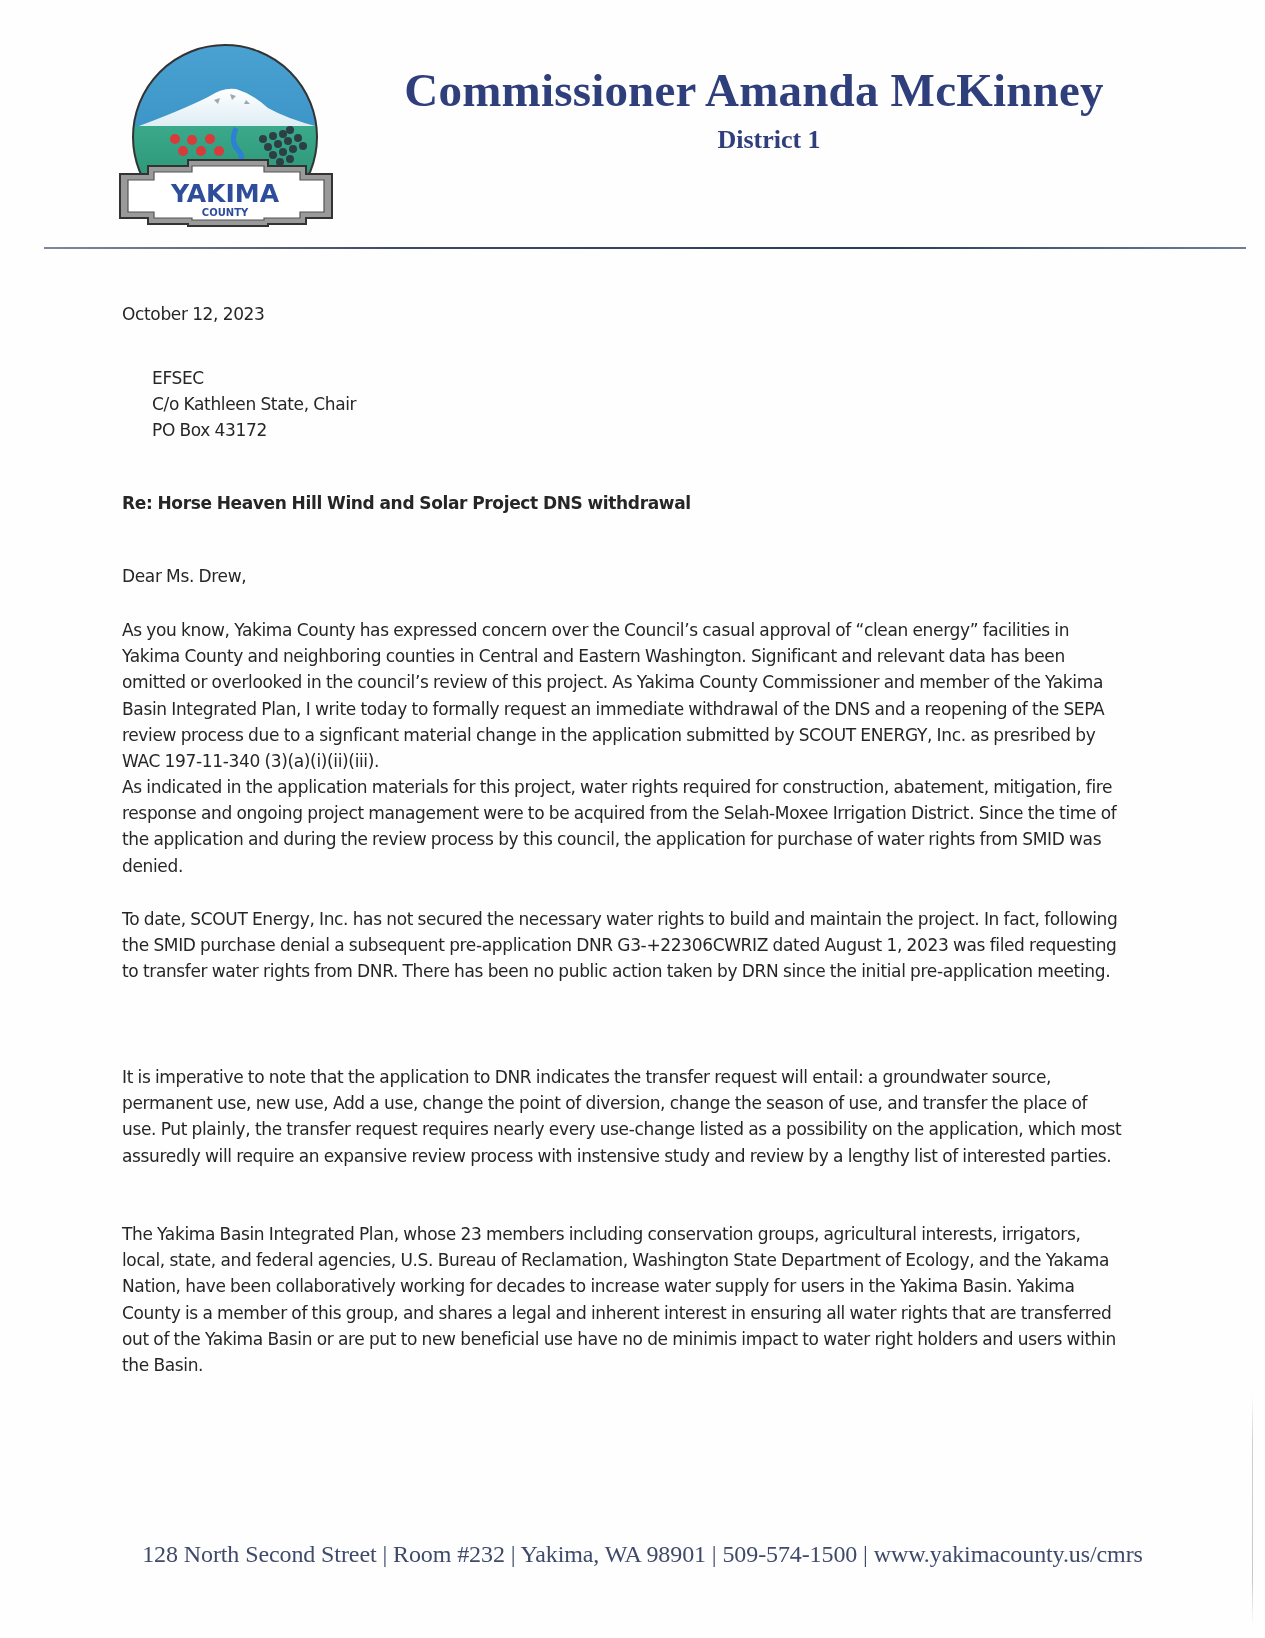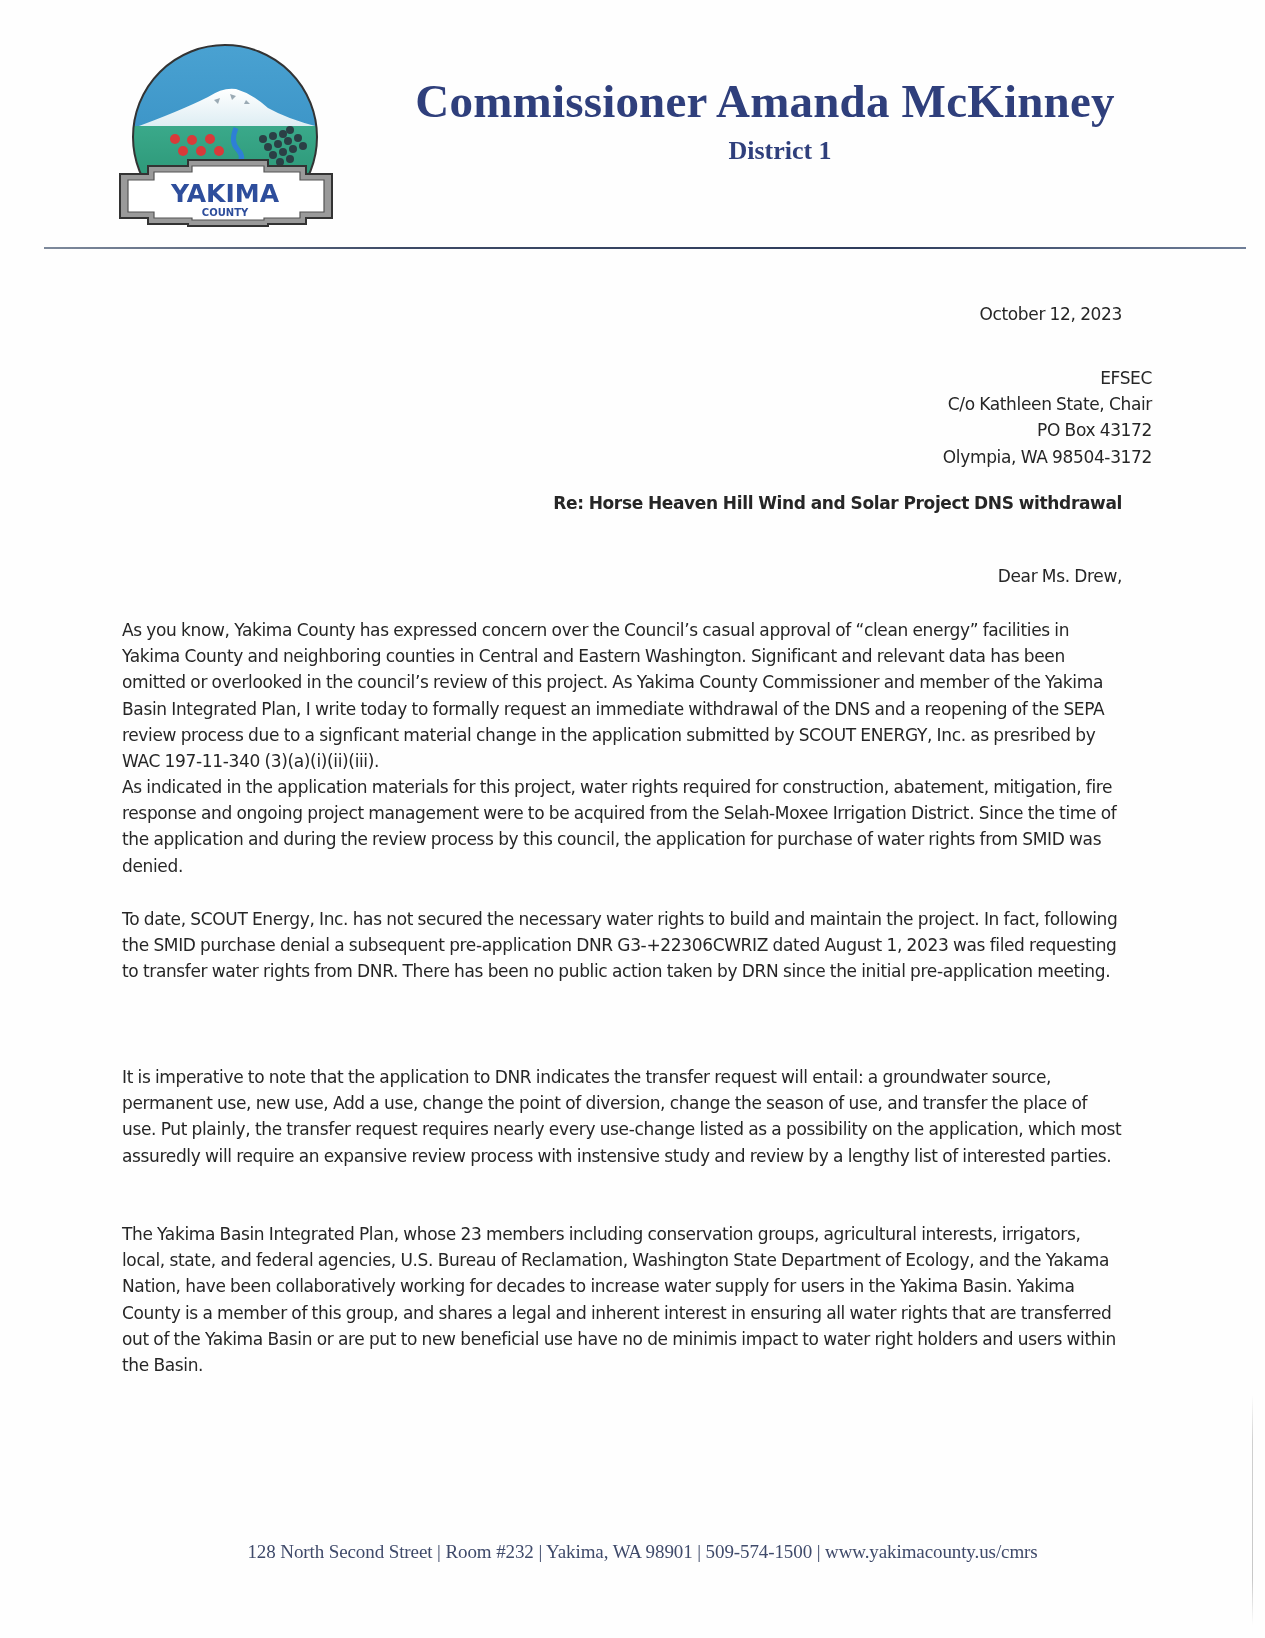--- a/index.html
+++ b/index.html
@@ -32,21 +32,21 @@
     }
     .header-title {
       position: absolute;
       left: 360px;
       top: 58px;
       width: 780px;
       text-align: center;
       font-family: "Liberation Serif", serif;
       font-weight: bold;
       color: #2f3f7c;
-      margin: 15px;
+      margin: 4px;
     }
     .header-title .name {
       display: block;
       font-size: 47px;
       line-height: 56px;
       letter-spacing: 0.2px;
     }
     .header-title .district {
       display: block;
       font-size: 26px;
@@ -67,21 +67,20 @@
     .body-text {
       position: absolute;
       left: 122px;
       width: 1000px;
       font-family: "DejaVu Sans", sans-serif;
       font-size: 17px;
       line-height: 26.2px;
       color: #262626;
       letter-spacing: -0.35px;
       word-spacing: -0.5px;
-      text-align: right;
     }
     .date { top: 301px; }
     .address { top: 365px; margin-left: 30px; }
     .address div { white-space: nowrap; }
     .subject {
       top: 490px;
       font-weight: bold;
     }
     .salutation { top: 563px; }
     .para { text-align: left; }
@@ -92,21 +91,21 @@
     .p5 { top: 1221px; }
 
     
     .footer {
       position: absolute;
       left: 0;
       top: 1541px;
       width: 1265px;
       text-align: center;
       font-family: "Liberation Serif", serif;
-      font-size: 19px;
+      font-size: 24px;
       color: #3f4a6a;
       padding-left: 20px;
       box-sizing: border-box;
       letter-spacing: -0.1px;
     }
     .scan-edge {
       position: absolute;
       left: 1252px;
       top: 1395px;
       width: 1px;
@@ -182,21 +181,20 @@
   </h1>
 
   <div class="header-rule"></div>
 
   <div class="body-text date">October 12, 2023</div>
 
   <div class="body-text address">
     <div>EFSEC</div>
     <div>C/o Kathleen State, Chair</div>
     <div>PO Box 43172</div>
-    <div>Olympia, WA 98504-3172</div>
   </div>
 
   <div class="body-text subject">Re: Horse Heaven Hill Wind and Solar Project DNS withdrawal</div>
 
   <div class="body-text salutation">Dear Ms. Drew,</div>
 
   <p class="body-text para p1" style="margin:0">As you know, Yakima County has expressed concern over the Council’s casual approval of “clean energy” facilities in Yakima County and neighboring counties in Central and Eastern Washington. Significant and relevant data has been omitted or overlooked in the council’s review of this project. As Yakima County Commissioner and member of the Yakima Basin Integrated Plan, I write today to formally request an immediate withdrawal of the DNS and a reopening of the SEPA review process due to a signficant material change in the application submitted by SCOUT ENERGY, Inc. as presribed by WAC 197-11-340 (3)(a)(i)(ii)(iii).</p>
   <p class="body-text para p2" style="margin:0">As indicated in the application materials for this project, water rights required for construction, abatement, mitigation, fire response and ongoing project management were to be acquired from the Selah-Moxee Irrigation District. Since the time of the application and during the review process by this council, the application for purchase of water rights from SMID was denied.</p>
   <p class="body-text para p3" style="margin:0">To date, SCOUT Energy, Inc. has not secured the necessary water rights to build and maintain the project. In fact, following the SMID purchase denial a subsequent pre-application DNR G3-+22306CWRIZ dated August 1, 2023 was filed requesting to transfer water rights from DNR. There has been no public action taken by DRN since the initial pre-application meeting.</p>
   <p class="body-text para p4" style="margin:0">It is imperative to note that the application to DNR indicates the transfer request will entail: a groundwater source, permanent use, new use, Add a use, change the point of diversion, change the season of use, and transfer the place of use. Put plainly, the transfer request requires nearly every use-change listed as a possibility on the application, which most assuredly will require an expansive review process with instensive study and review by a lengthy list of interested parties.</p>

